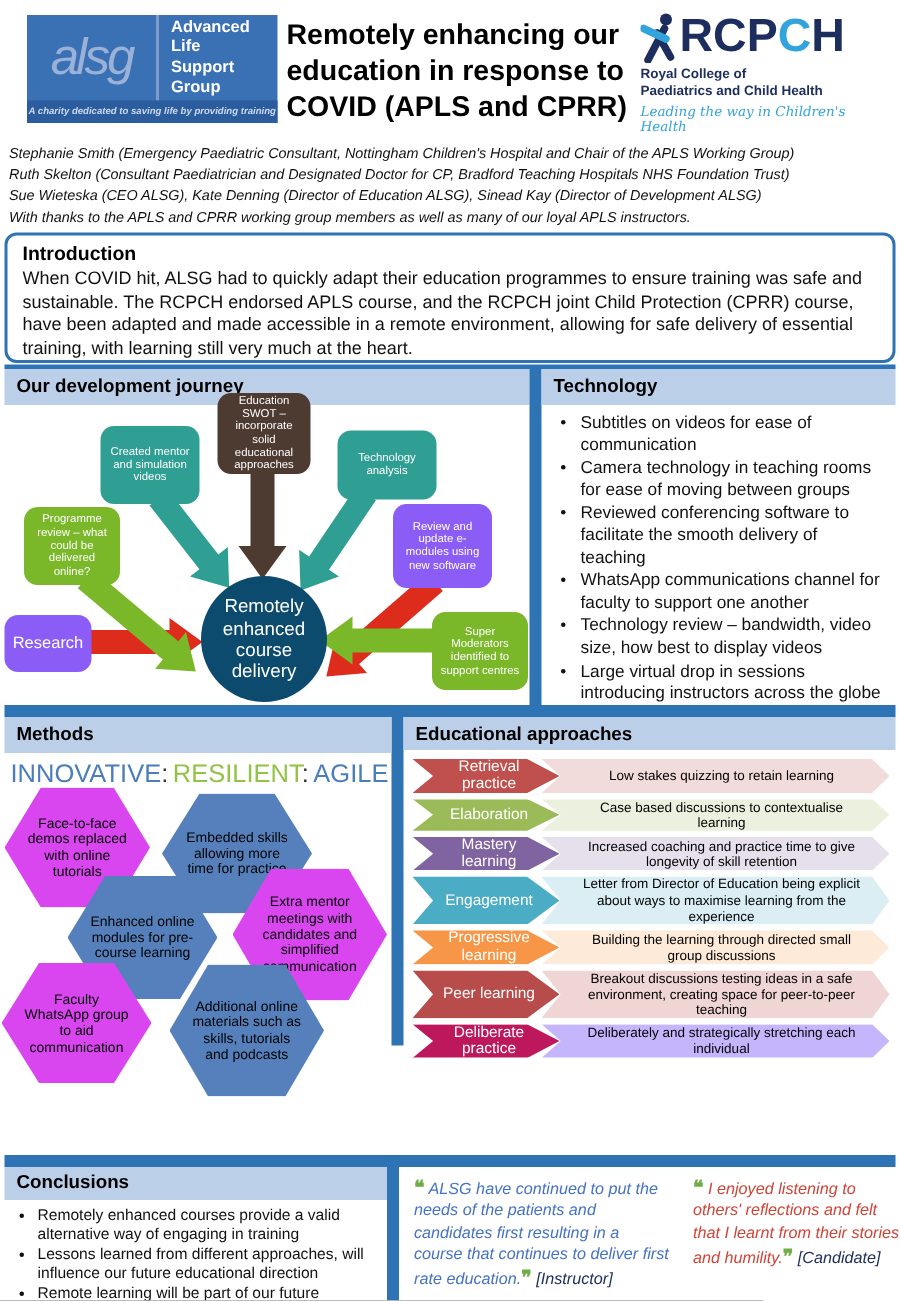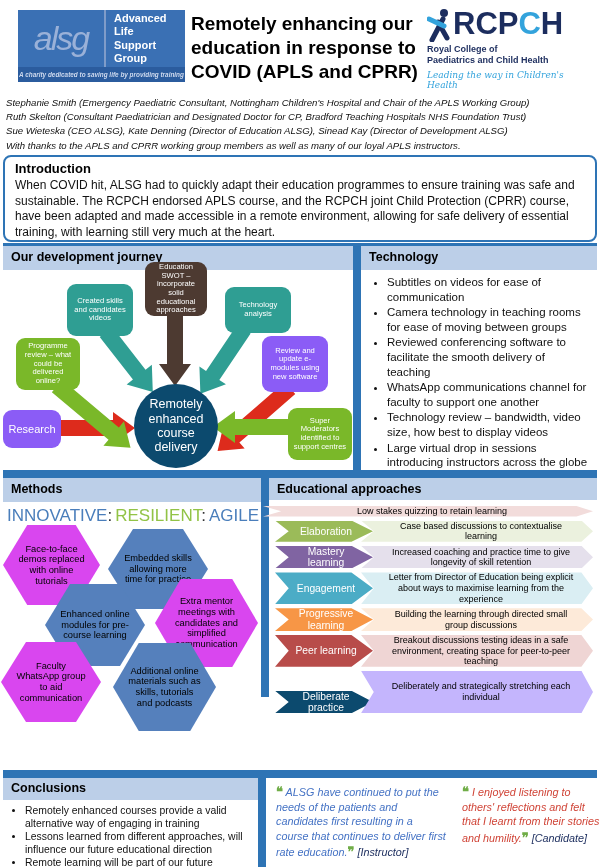--- a/index.html
+++ b/index.html
@@ -90,21 +90,21 @@
     justify-content:center; text-align:center; padding:0 10px 0 14px; }
   .ed-body { flex:1; margin-left:-12px; clip-path:polygon(0 0,95% 0,100% 50%,95% 100%,0 100%,5.5% 50%);
     font-size:9px; line-height:1.18; color:#000; display:flex; align-items:center;
     justify-content:center; text-align:center; padding:0 16px 0 24px; }
   .r1 .ed-label{background:#c0504d;} .r1 .ed-body{background:#f2dcdb;}
   .r2 .ed-label{background:#9bbb59;} .r2 .ed-body{background:#ebf1de;}
   .r3 .ed-label{background:#8064a2;} .r3 .ed-body{background:#e5e0ec;}
   .r4 .ed-label{background:#4bacc6;} .r4 .ed-body{background:#daeef3;}
   .r5 .ed-label{background:#f79646;} .r5 .ed-body{background:#fdead9;}
   .r6 .ed-label{background:#b84c4a;} .r6 .ed-body{background:#efd5d4;}
-  .r7 .ed-label{background:#0c4a6e;margin-top:20px;} .r7 .ed-body{background:#c4b5fd;}
+  .r7 .ed-label{background:#be185d;} .r7 .ed-body{background:#c4b5fd;}
   
   .bottom-row { position:absolute; left:3px; top:778px; width:594px; height:89px; display:flex; }
   .concl-sec { flex:0 0 255px; }
   .concl-sec .sec-head { height:22px; padding-top:3px; }
   .concl-sec ul { list-style:disc; padding:4px 4px 0 22px; }
   .concl-sec li { font-size:10.4px; line-height:1.26; }
   .quotes-sec { flex:1; display:flex; gap:14px; padding:5px 8px 0 10px; }
   .quote { font-style:italic; font-size:10.8px; line-height:1.32; }
   .quote.q1 { width:172px; color:#4472c4; }
   .quote.q2 { width:138px; color:#d04437; }
@@ -186,21 +186,21 @@
               <polygon points="0,-8 74,-8 74,-16 96,0 74,16 74,8 0,8" fill="#dd2b1c"></polygon>
             </g>
           <g transform="translate(288,157) rotate(180)">
               <polygon points="0,-8 56,-8 56,-16 78,0 56,16 56,8 0,8" fill="#7ab829"></polygon>
             </g>
         </svg>
         <div class="jnode brown jn-swot">
             <span>Education SWOT – incorporate solid educational approaches</span>
           </div>
         <div class="jnode teal jn-created">
-            <span>Created skills and candidates videos</span>
+            <span>Created mentor and simulation videos</span>
           </div>
         <div class="jnode teal jn-techa">
             <span>Technology analysis</span>
           </div>
         <div class="jnode green jn-prog">
             <span>Programme review – what could be delivered online?</span>
           </div>
         <div class="jnode red jn-review">
             <span>Review and update e-modules using new software</span>
           </div>
@@ -254,20 +254,21 @@
         </div>
       <div class="hex blue hx6">
           <span>Additional online materials such as skills, tutorials and podcasts</span>
         </div>
     </div>
     <div class="vbar"></div>
     <div class="edapp-sec">
       <div class="sec-head">Educational approaches</div>
       <div class="ed-rows">
         <div class="ed-row r1">
+          <div class="ed-label">Retrieval practice</div>
           <div class="ed-body">Low stakes quizzing to retain learning</div>
         </div>
         <div class="ed-row r2">
           <div class="ed-label">Elaboration</div>
           <div class="ed-body">Case based discussions to contextualise learning</div>
         </div>
         <div class="ed-row r3">
           <div class="ed-label">Mastery learning</div>
           <div class="ed-body">Increased coaching and practice time to give longevity of skill retention</div>
         </div>

